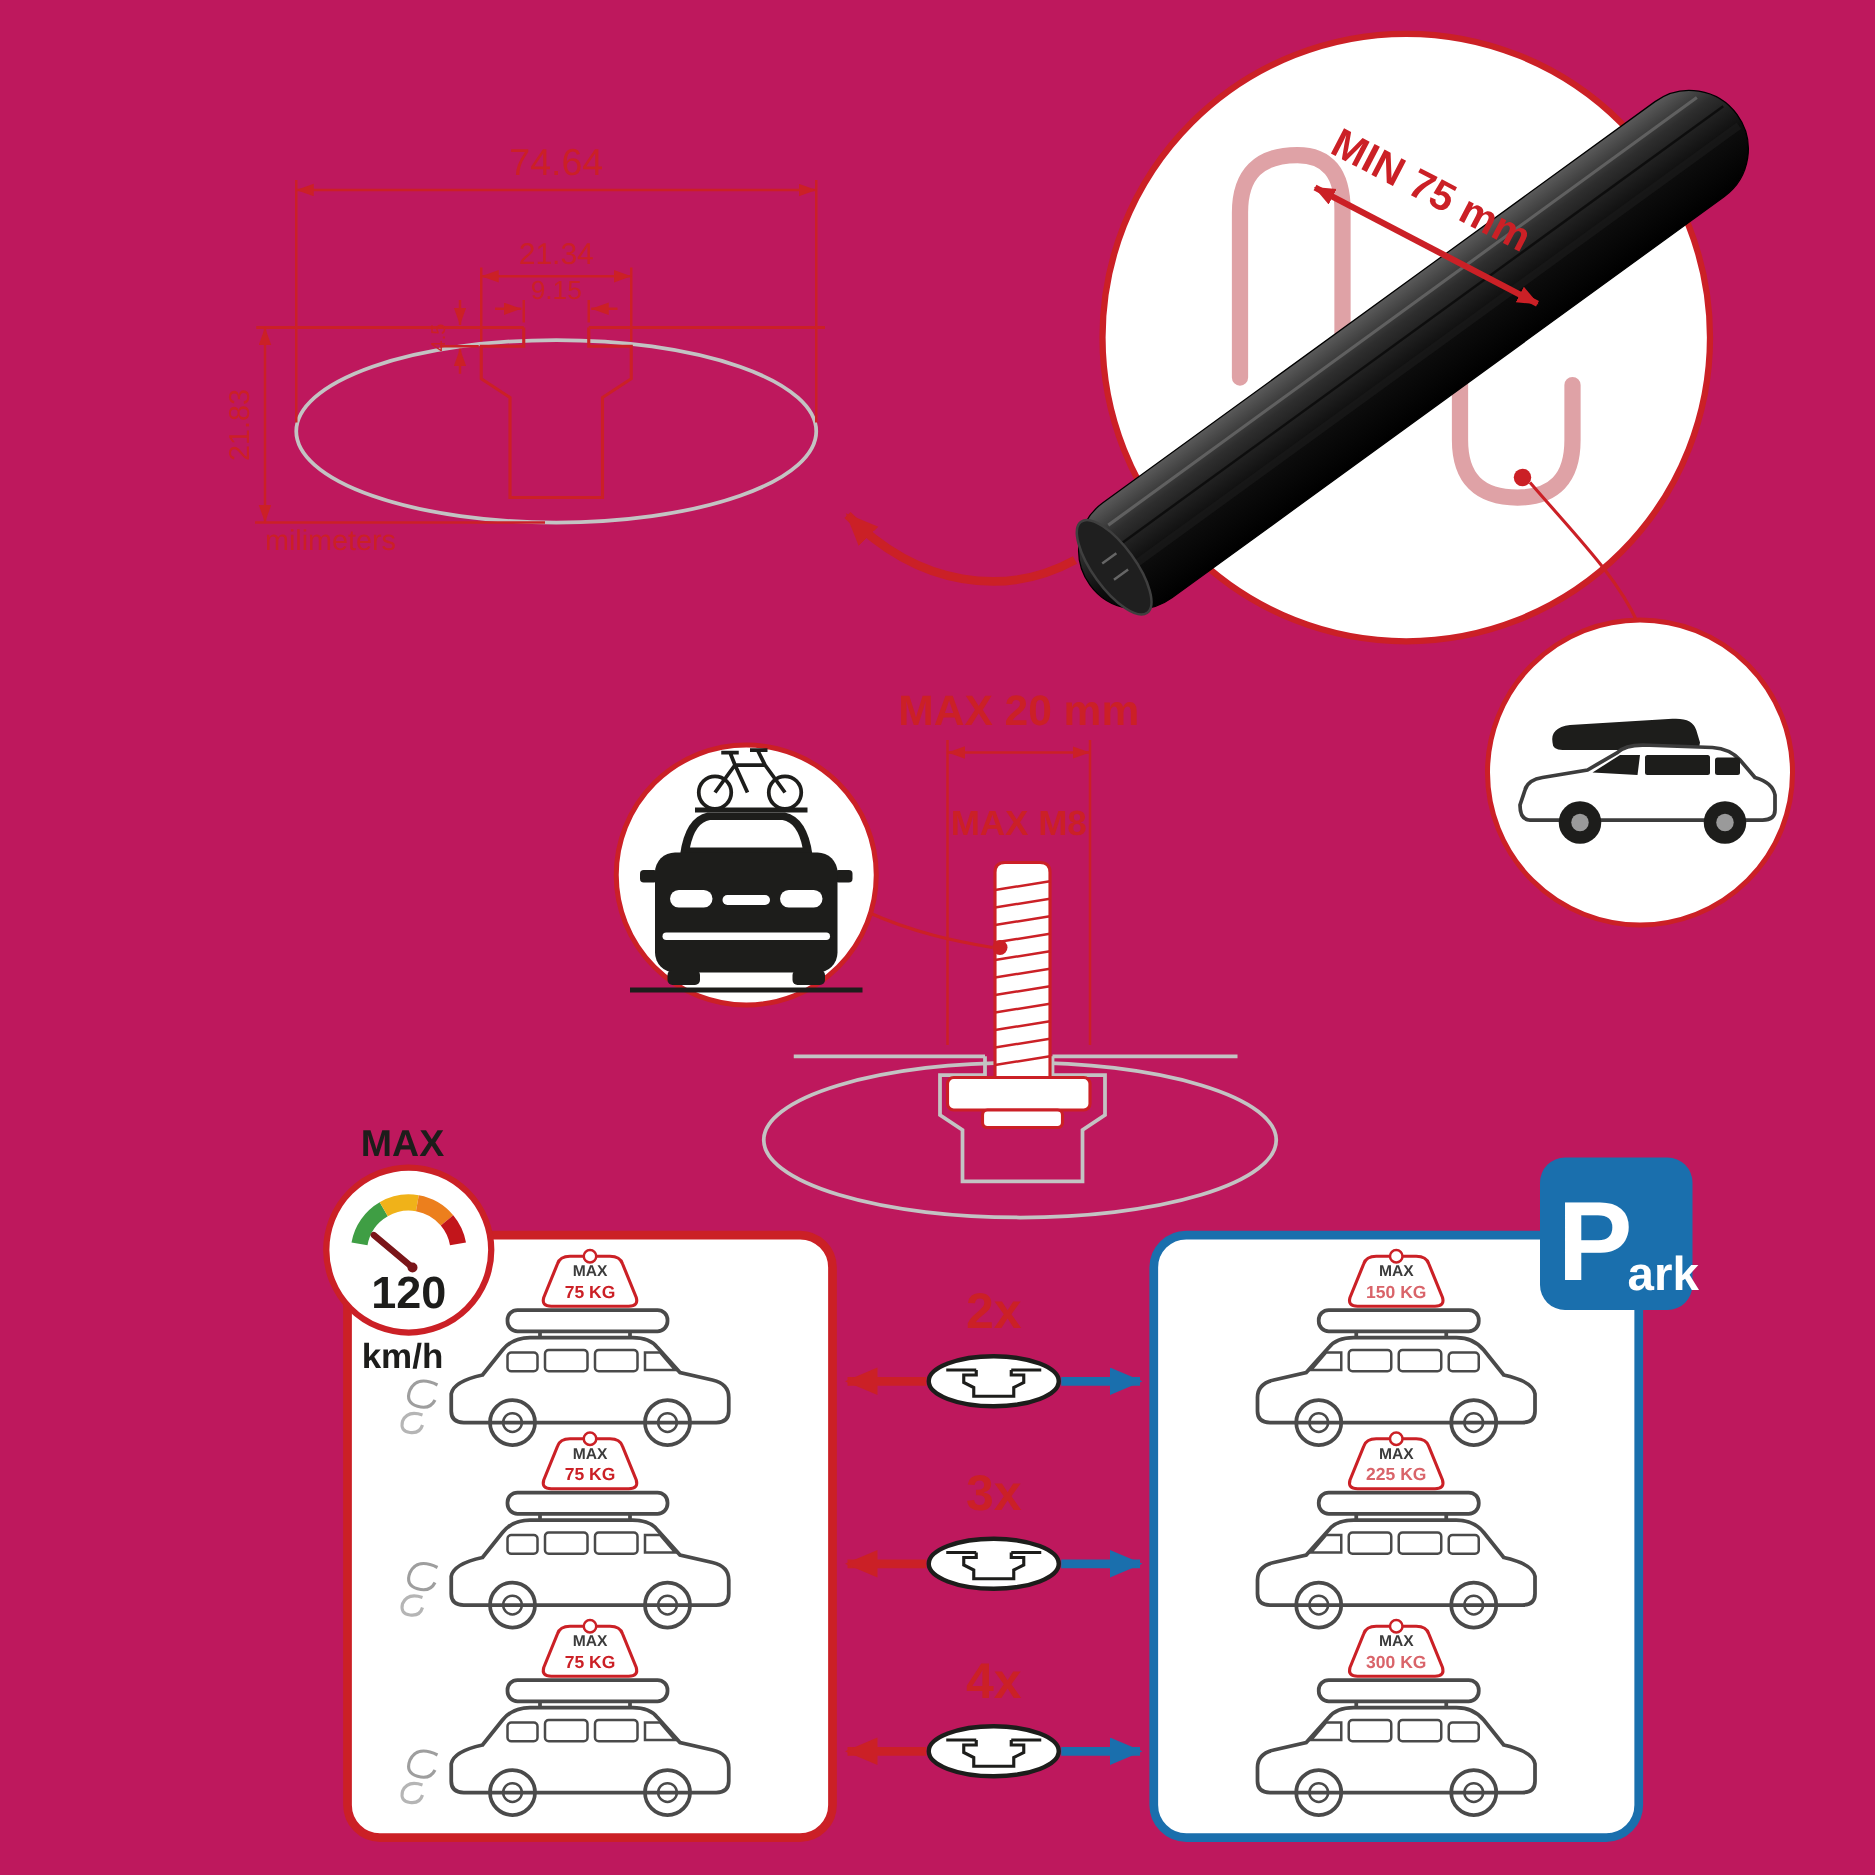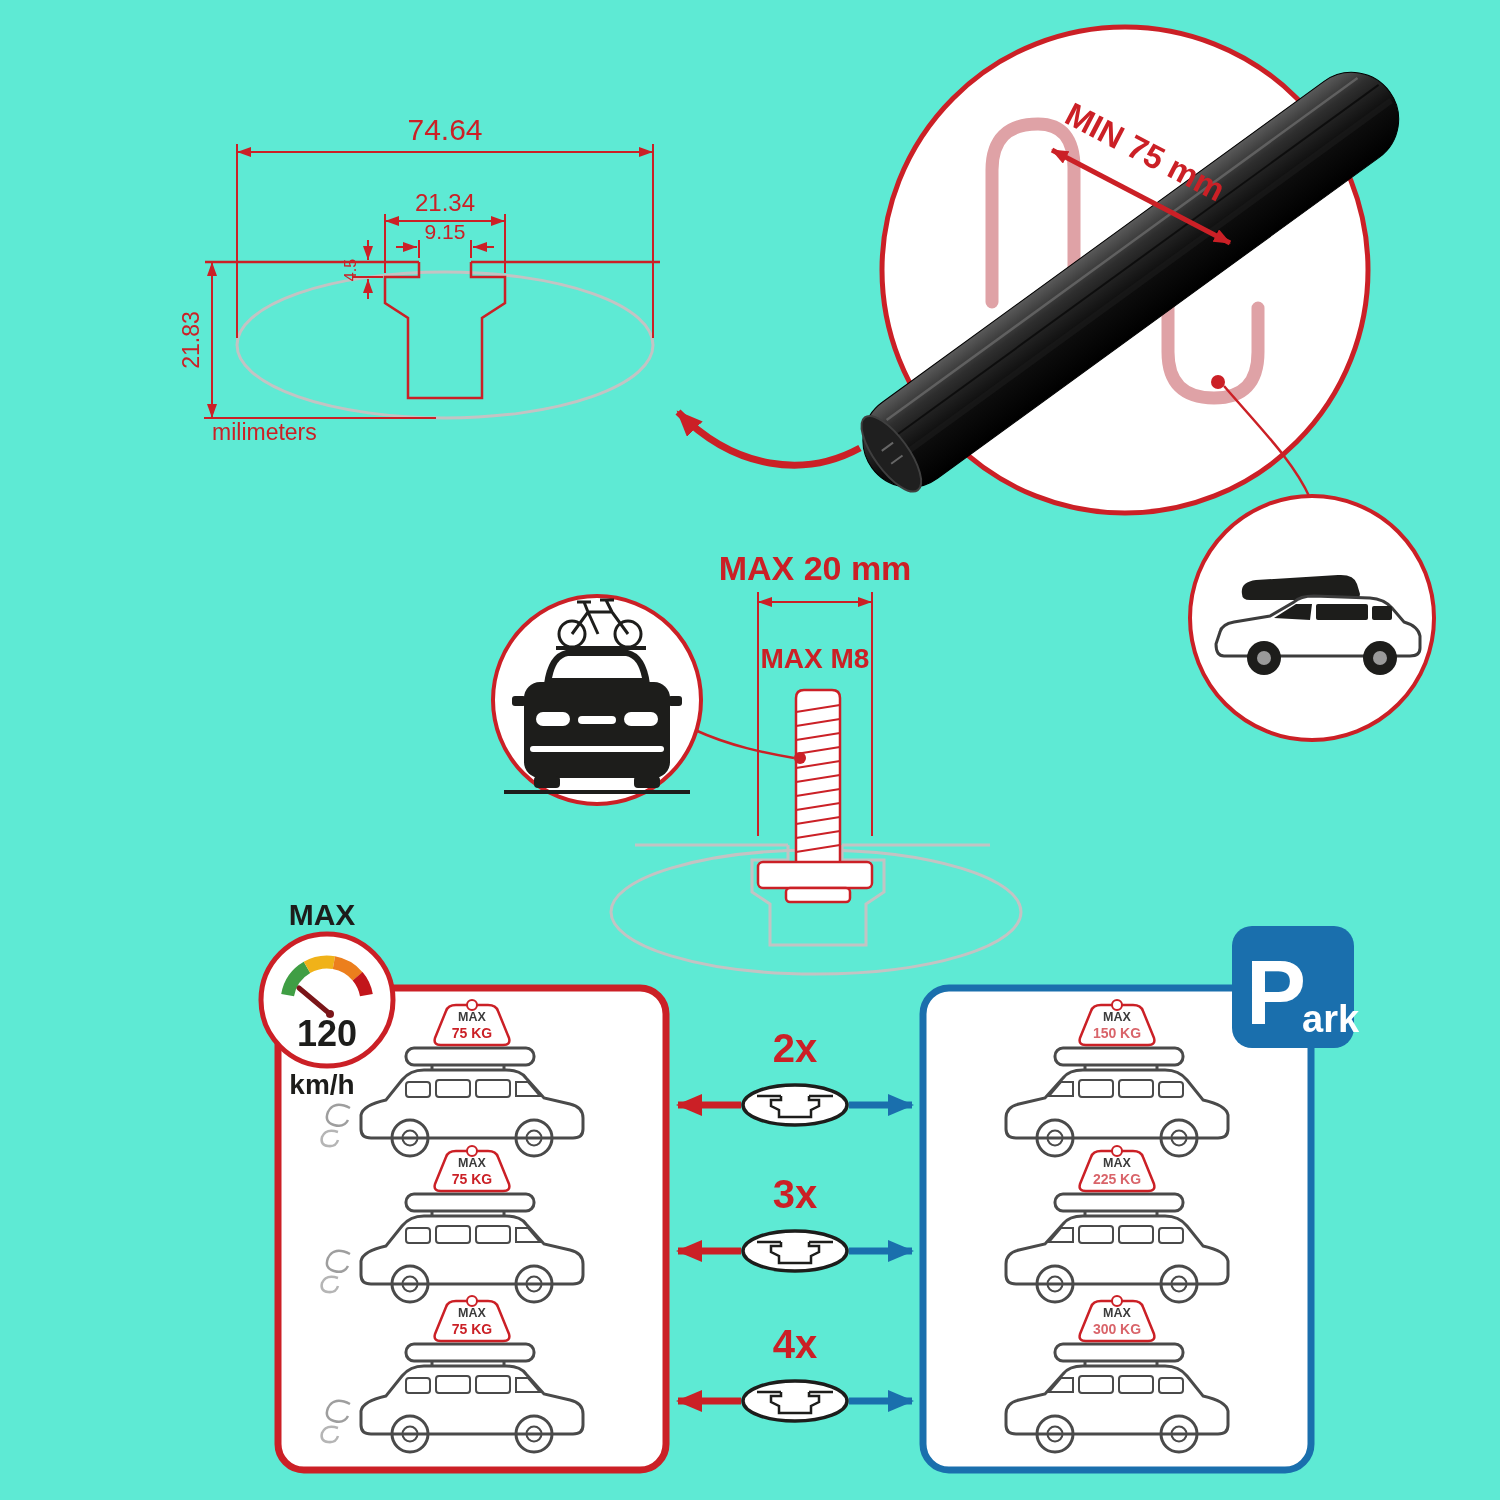--- a/index.html
+++ b/index.html
@@ -1,16 +1,16 @@
 <!DOCTYPE html>
 <html><head>
 <meta charset="utf-8">
 <style>
   html,body{margin:0;padding:0;background:#fff}
-  .stage{width:1500px;height:1500px;position:relative;background:#5eead4}
+  .stage{width:1500px;height:1500px;position:relative;background:#be185d}
   svg text{font-family:"Liberation Sans",sans-serif}
   .rtxt{fill:#cb2026}
   .btxt{fill:#ffffff;font-weight:bold}
   .ktxt{fill:#1d1d1b;font-weight:bold}
   .dl{stroke:#cb2026;stroke-width:2;fill:none}
   .dlt{stroke:#cb2026;stroke-width:2.5;fill:none}
   .gl{stroke:#c3c3c3;stroke-width:3;fill:none}
   .ln{stroke:#4a4a4a;stroke-width:3;fill:none}
   .lnthin{stroke:#4a4a4a;stroke-width:2;fill:none}
   .pink{stroke:#dfa2a6;stroke-width:13;fill:none;stroke-linecap:round}

